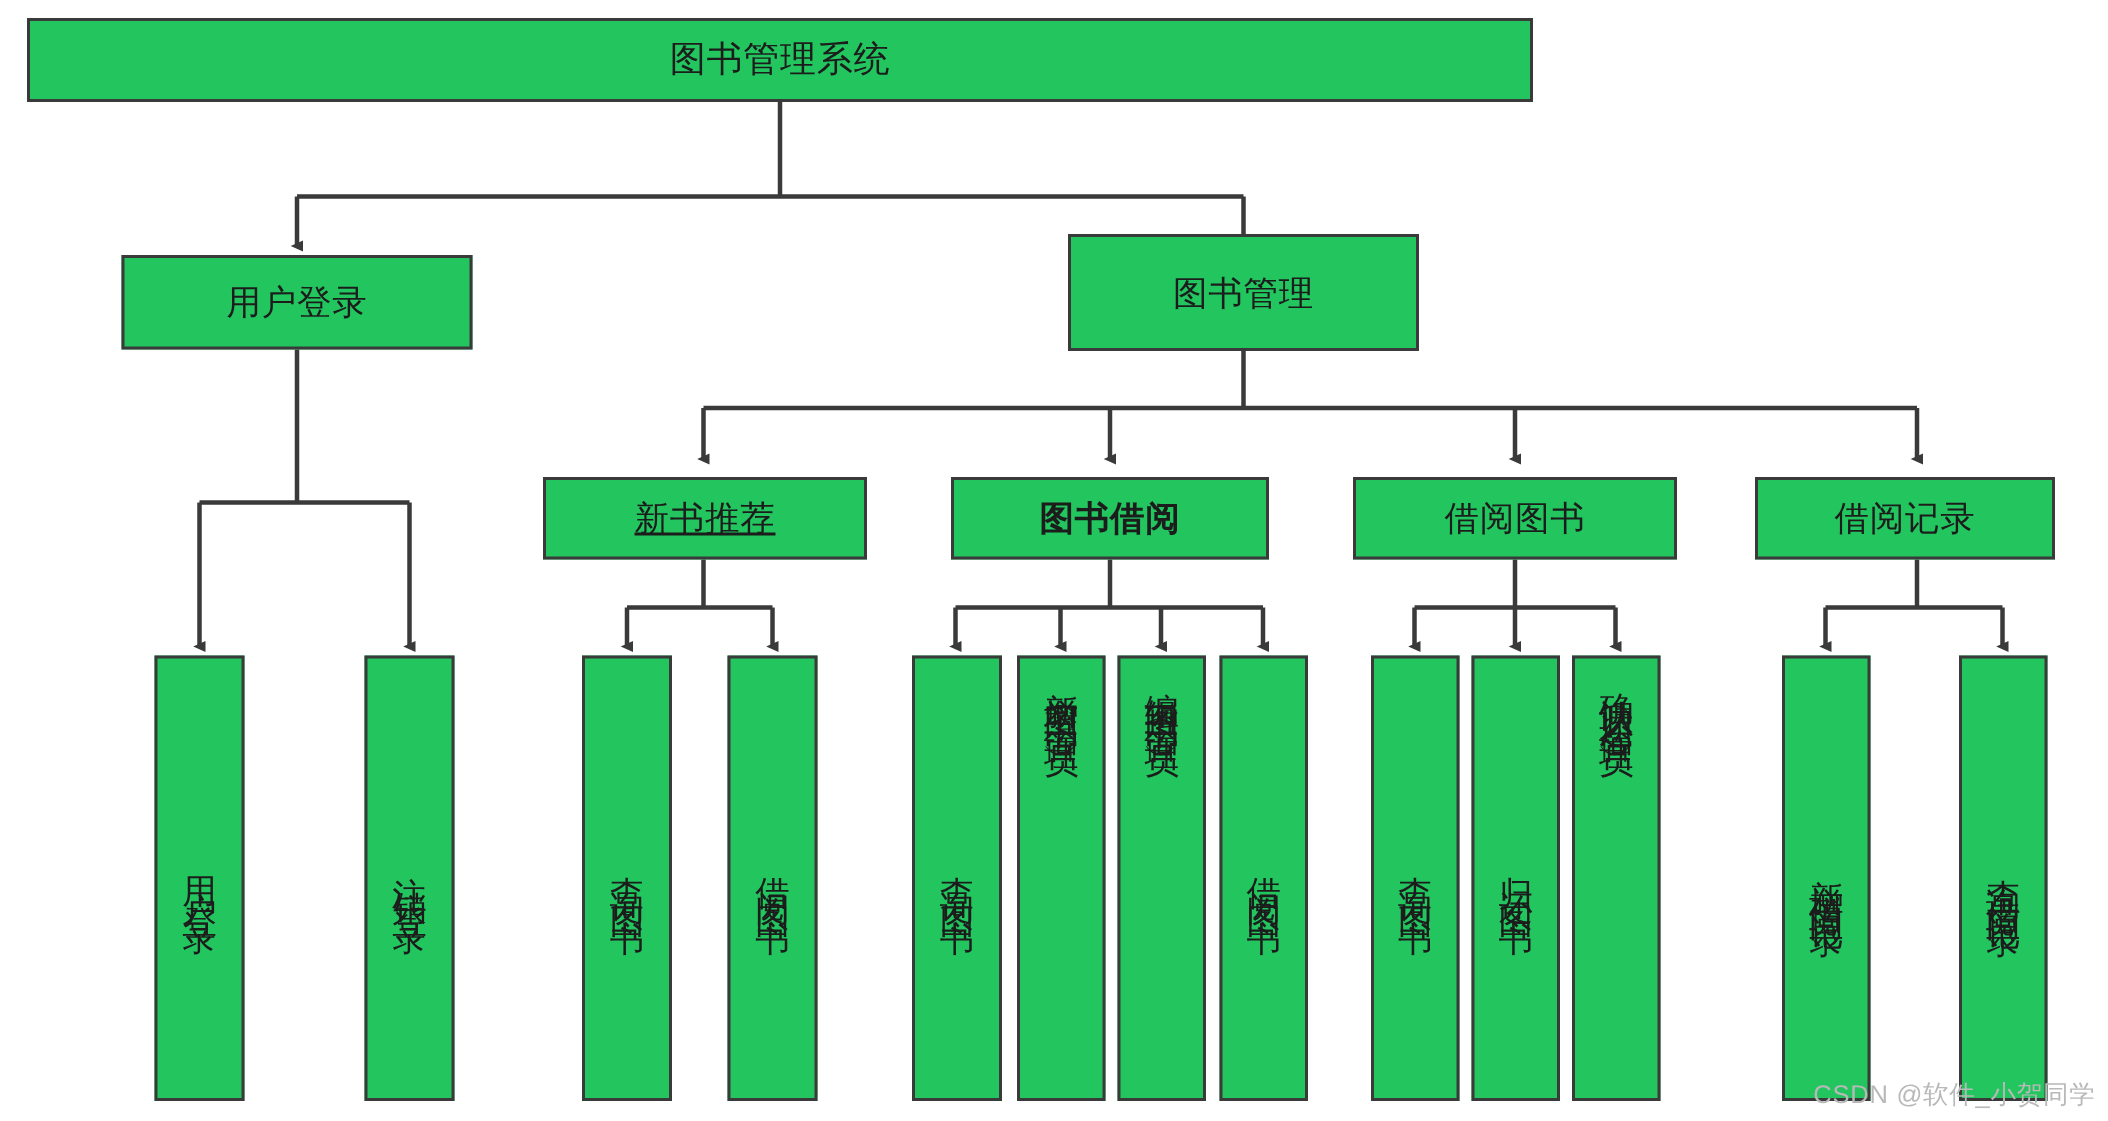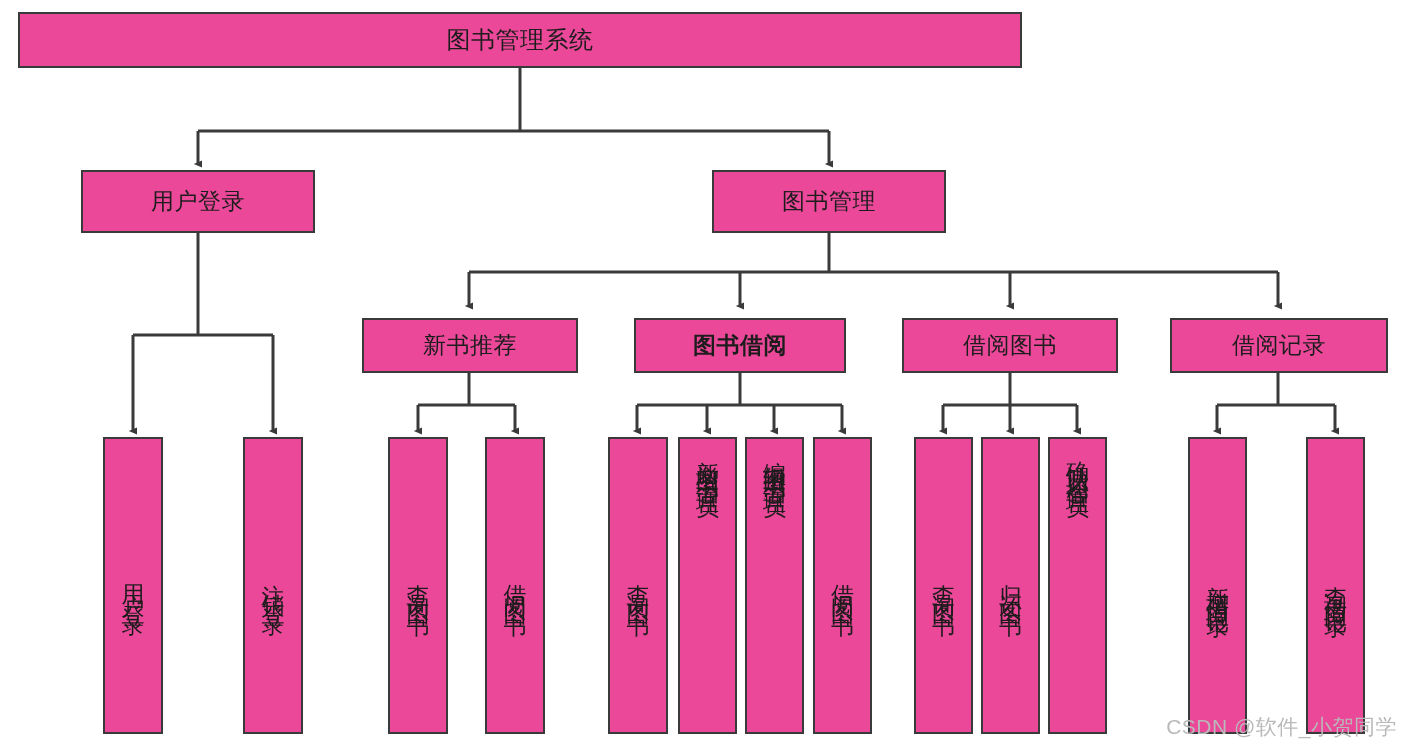--- a/index.html
+++ b/index.html
@@ -22,21 +22,21 @@
     left: 0;
     top: 0;
     width: 1405px;
     height: 747px;
     pointer-events: none;
   }
   .node {
     position: absolute;
     box-sizing: border-box;
     border: 2.5px solid #3a3a3a;
-    background: #ec4899;
+    background: #22c55e;
     display: flex;
     align-items: center;
     justify-content: center;
     color: #1c1c1c;
   }
   .node .label {
     display: block;
     text-align: center;
     line-height: 1.05;
     white-space: nowrap;
@@ -70,21 +70,21 @@
     letter-spacing: 10px;
   }
   .node.vert.center {
     align-items: center;
     padding-top: 0;
   }
   #watermark {
     position: absolute;
     right: 8px;
     bottom: 6px;
-    font-size: 21px;
+    font-size: 17px;
     color: #b9b9b9;
     white-space: nowrap;
     letter-spacing: 0.5px;
   }
 </style>
 </head>
 <body>
 
 <div id="canvas">
 
@@ -141,34 +141,34 @@
     </g>
   </svg>
 
   <div class="node horiz root" style="left:18px; top:12px; width:1004px; height:56px;">
     <span class="label">图书管理系统</span>
   </div>
 
   <div class="node horiz" style="left:81px; top:170px; width:234px; height:63px;">
     <span class="label">用户登录</span>
   </div>
-  <div class="node horiz" style="left:712px; top:170px; width:234px; height:63px;">
+  <div class="node horiz" style="left:712px; top:156px; width:234px; height:78px;">
     <span class="label">图书管理</span>
   </div>
 
-  <div class="node horiz" style="left:362px; top:318px; width:216px; height:55px;">
+  <div class="node horiz" style="left:362px; top:318px; width:216px; height:55px;text-decoration:underline;">
     <span class="label">新书推荐</span>
   </div>
   <div class="node horiz" style="left:634px; top:318px; width:212px; height:55px;font-weight:bold;">
     <span class="label">图书借阅</span>
   </div>
   <div class="node horiz" style="left:902px; top:318px; width:216px; height:55px;">
     <span class="label">借阅图书</span>
   </div>
-  <div class="node horiz" style="left:1170px; top:318px; width:218px; height:55px;">
+  <div class="node horiz" style="left:1170px; top:318px; width:200px; height:55px;">
     <span class="label">借阅记录</span>
   </div>
 
   <div class="node vert center short" style="left:103px; top:437px; width:60px; height:297px;">
     <span class="label">用户登录</span>
   </div>
   <div class="node vert center short" style="left:243px; top:437px; width:60px; height:297px;">
     <span class="label">注销登录</span>
   </div>
 

